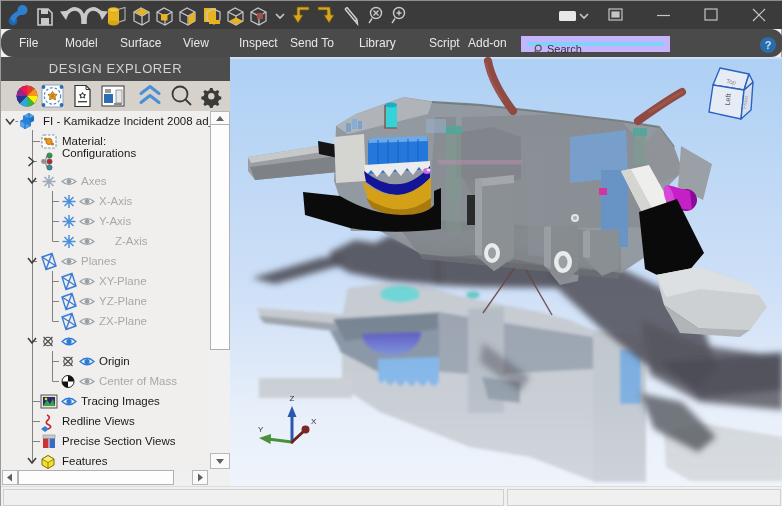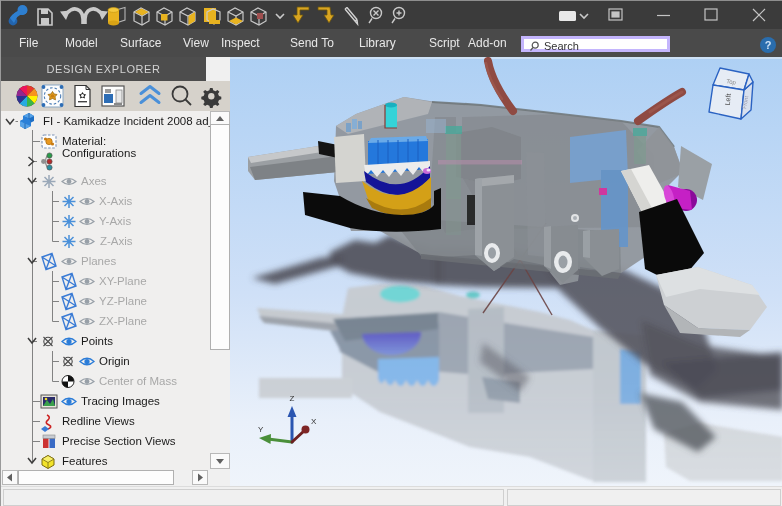--- a/index.html
+++ b/index.html
@@ -1,22 +1,22 @@
 <!DOCTYPE html>
 <html><head>
 <meta charset="utf-8">
 <style>
 * { margin:0; padding:0; box-sizing:border-box; }
 html,body { width:782px; height:506px; overflow:hidden; font-family:"Liberation Sans", sans-serif; }
 #win { position:relative; width:782px; height:506px; background:#f0f0f0; border-left:1px solid #9a9a9a; border-right:1px solid #9a9a9a; border-bottom:1px solid #9a9a9a; }
 #titlebar { position:absolute; left:0; top:0; width:782px; height:29px; background:#3b3b3b; border-top:1px solid #8e8e8e; }
-#menubar { position:absolute; left:0; top:29px; width:782px; height:28px; background:#4a4a4a; }
+#menubar { position:absolute; left:0; top:29px; width:782px; height:28px; background:#4a4a4a;border-radius:12px; }
 .menuitem { position:absolute; top:0; height:28px; line-height:28px; color:#e8e8e8; font-size:12px; }
 #titletext { position:absolute; left:407px; top:8px; color:#d5d5d5; font-size:12px; white-space:nowrap; }
-#dexheader { position:absolute; left:0; top:57px; width:205px; height:24px; background:#4d4d4d; color:#d2d2d2; font-size:11px; text-align:center; line-height:24px; letter-spacing:0.6px; }
+#dexheader { position:absolute; left:0; top:57px; width:229px; height:24px; background:#4d4d4d; color:#d2d2d2; font-size:13px; text-align:center; line-height:24px; letter-spacing:0.6px; }
 #dexicons { position:absolute; left:0; top:81px; width:229px; height:30px; background:#d6d2cb; }
 #tree { position:absolute; left:0; top:111px; width:229px; height:359px; background:#f0efee; overflow:hidden; }
 .trow { position:absolute; left:0; width:208px; height:20px; font-size:11.5px; color:#1a1a1a; }
 .trow span.lbl { position:absolute; top:3px; white-space:nowrap; }
 .gray { color:#a8a8a8; }
 #vscroll { position:absolute; left:209px; top:111px; width:20px; height:359px; background:#f0f0f0; }
 #hscroll { position:absolute; left:0; top:470px; width:209px; height:16px; background:#f0f0f0; }
 #statusbar { position:absolute; left:0; top:486px; width:782px; height:20px; background:#f0f0f0; border-top:1px solid #dcdcdc; }
 #viewport { position:absolute; left:229px; top:57px; width:553px; height:429px; }
 svg text { font-family:"Liberation Sans", sans-serif; }
@@ -308,26 +308,26 @@
       <path d="M752,8 L764,20 M764,8 L752,20"></path>
     </g>
   </svg>
   </div>
 
   <div id="menubar">
     <span class="menuitem" style="left:18px">File</span>
     <span class="menuitem" style="left:64px">Model</span>
     <span class="menuitem" style="left:119px">Surface</span>
     <span class="menuitem" style="left:182px">View</span>
-    <span class="menuitem" style="left:220px">Inspect</span>
+    <span class="menuitem" style="left:238px">Inspect</span>
     <span class="menuitem" style="left:289px">Send To</span>
     <span class="menuitem" style="left:358px">Library</span>
     <span class="menuitem" style="left:428px">Script</span>
     <span class="menuitem" style="left:467px">Add-on</span>
-    <div style="position:absolute;left:520px;top:7px;width:149px;height:16px;background:#ffffff;border:3px solid #c4b5fd;font-size:11px;color:#333;">
+    <div style="position:absolute;left:520px;top:7px;width:149px;height:16px;background:#7dd3fc;border:6px solid #c4b5fd;font-size:11px;color:#333;">
       <svg style="position:absolute;left:5px;top:2px" width="11" height="11">
           <circle cx="6.2" cy="4.2" r="3" fill="none" stroke="#555" stroke-width="1.2"></circle>
           <path d="M4,6.5 L1.5,9.5" stroke="#555" stroke-width="1.2"></path>
         </svg>
       <span style="position:absolute;left:20px;top:1px;">Search</span>
     </div>
     <div style="position:absolute;left:759px;top:8px;width:16px;height:16px;border-radius:8px;background:#2a6dad;color:#cfe3f7;text-align:center;line-height:16px;font-size:11px;font-weight:bold;">?</div>
   </div>
 
   <div id="dexheader">DESIGN EXPLORER</div>
@@ -528,36 +528,33 @@
   <div class="trow" style="top:61px">
         <span class="lbl gray" style="left:80px">Axes</span>
       </div>
   <div class="trow" style="top:81px">
         <span class="lbl gray" style="left:98px">X-Axis</span>
       </div>
   <div class="trow" style="top:101px">
         <span class="lbl gray" style="left:98px">Y-Axis</span>
       </div>
   <div class="trow" style="top:121px">
-        <span class="lbl gray" style="left:99px">Z-Axis</span>
+        <span class="lbl gray" style="left:114px">Z-Axis</span>
       </div>
   <div class="trow" style="top:141px">
         <span class="lbl gray" style="left:80px">Planes</span>
       </div>
   <div class="trow" style="top:161px">
         <span class="lbl gray" style="left:98px">XY-Plane</span>
       </div>
   <div class="trow" style="top:181px">
         <span class="lbl gray" style="left:98px">YZ-Plane</span>
       </div>
   <div class="trow" style="top:201px">
         <span class="lbl gray" style="left:98px">ZX-Plane</span>
-      </div>
-  <div class="trow" style="top:221px">
-        <span class="lbl" style="left:80px">Points</span>
       </div>
   <div class="trow" style="top:241px">
         <span class="lbl" style="left:98px">Origin</span>
       </div>
   <div class="trow" style="top:281px">
         <span class="lbl" style="left:80px">Tracing Images</span>
       </div>
   <div class="trow" style="top:261px">
         <span class="lbl gray" style="left:98px">Center of Mass</span>
       </div>

